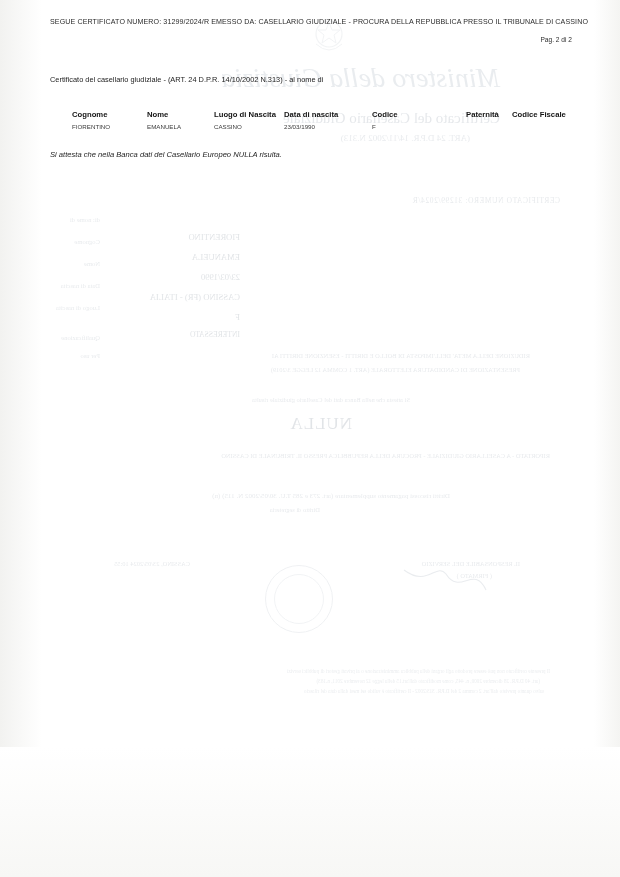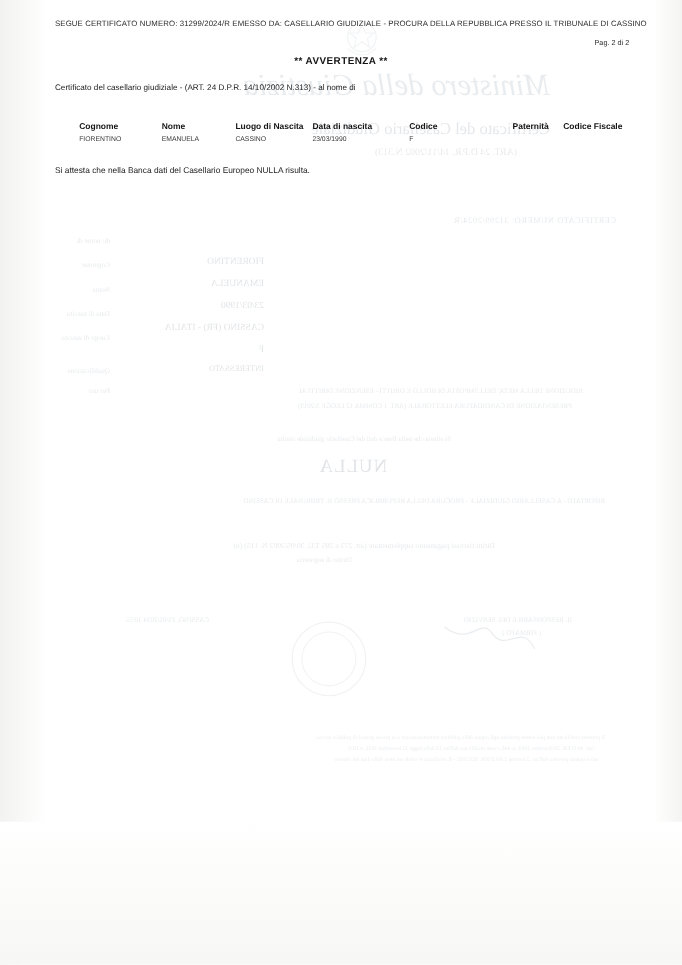--- a/index.html
+++ b/index.html
@@ -128,20 +128,21 @@
   .c-datan    { left: 234px; }
   .c-sesso    { left: 322px; }
   .c-pater    { left: 392px; padding-left: 24px; }
   .c-cf       { left: 462px; }
 
   .attesta {
     position: absolute;
     left: 50px; top: 150px;
     font-size: 7.6px;
     color: #1d1d1d;
+    font-style: italic;
   }
 
   
   .stray1 {
     position: absolute;
     left: 556px; top: 150px;
     font-size: 6px;
     color: #cfcfcf;
   }
   .stray2 {
@@ -298,21 +299,20 @@
     <div class="b b-footnote" style="left:70px; top:668px;">Il presente certificato non può essere prodotto agli organi della pubblica amministrazione o ai privati gestori di pubblici servizi</div>
     <div class="b b-footnote" style="left:80px; top:678px;">(art. 40 D.P.R. 28 dicembre 2000, n. 445, come modificato dall'art.15 della legge 12 novembre 2011, n.183)</div>
     <div class="b b-footnote" style="left:76px; top:688px;">salvo quanto previsto dall'art. 2 comma 2 del D.P.R. 313/2002 - Il certificato è valido sei mesi dalla data del rilascio</div>
   </div>
 
   <div class="front">
 
     <div class="hdr-line1">SEGUE CERTIFICATO NUMERO: 31299/2024/R  EMESSO DA: CASELLARIO GIUDIZIALE - PROCURA DELLA REPUBBLICA PRESSO IL TRIBUNALE DI CASSINO</div>
     <div class="hdr-page">Pag. 2 di  2</div>
 
-    <div class="avvertenza">** AVVERTENZA **</div>
 
     <div class="certificato-line">Certificato del casellario giudiziale - (ART. 24 D.P.R. 14/10/2002 N.313) - al nome di</div>
 
     <div class="tbl">
       <div class="row head">
         <span class="cell c-cognome">Cognome</span>
         <span class="cell c-nome">Nome</span>
         <span class="cell c-luogo">Luogo di Nascita</span>
         <span class="cell c-datan">Data di nascita</span>
         <span class="cell c-sesso">Codice</span>

